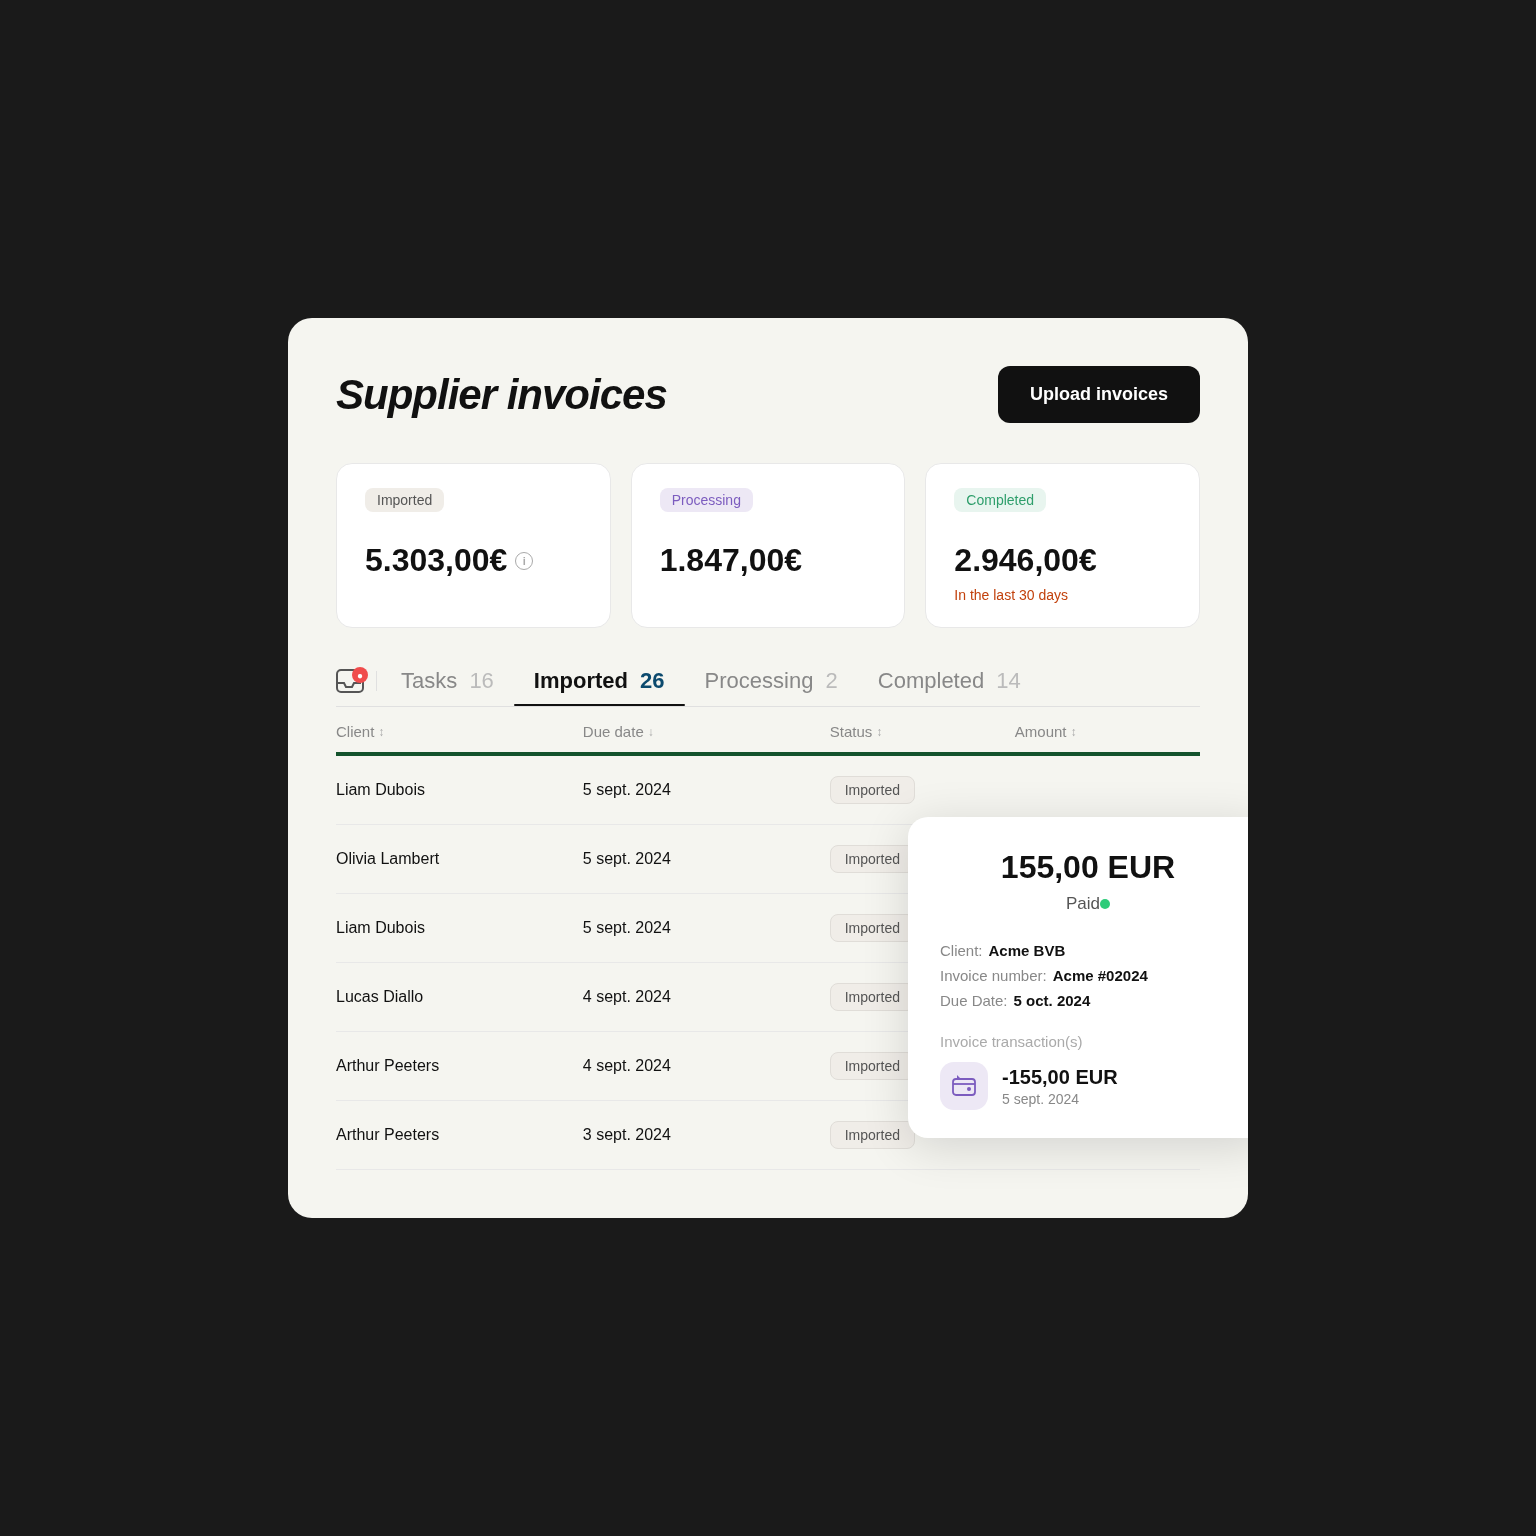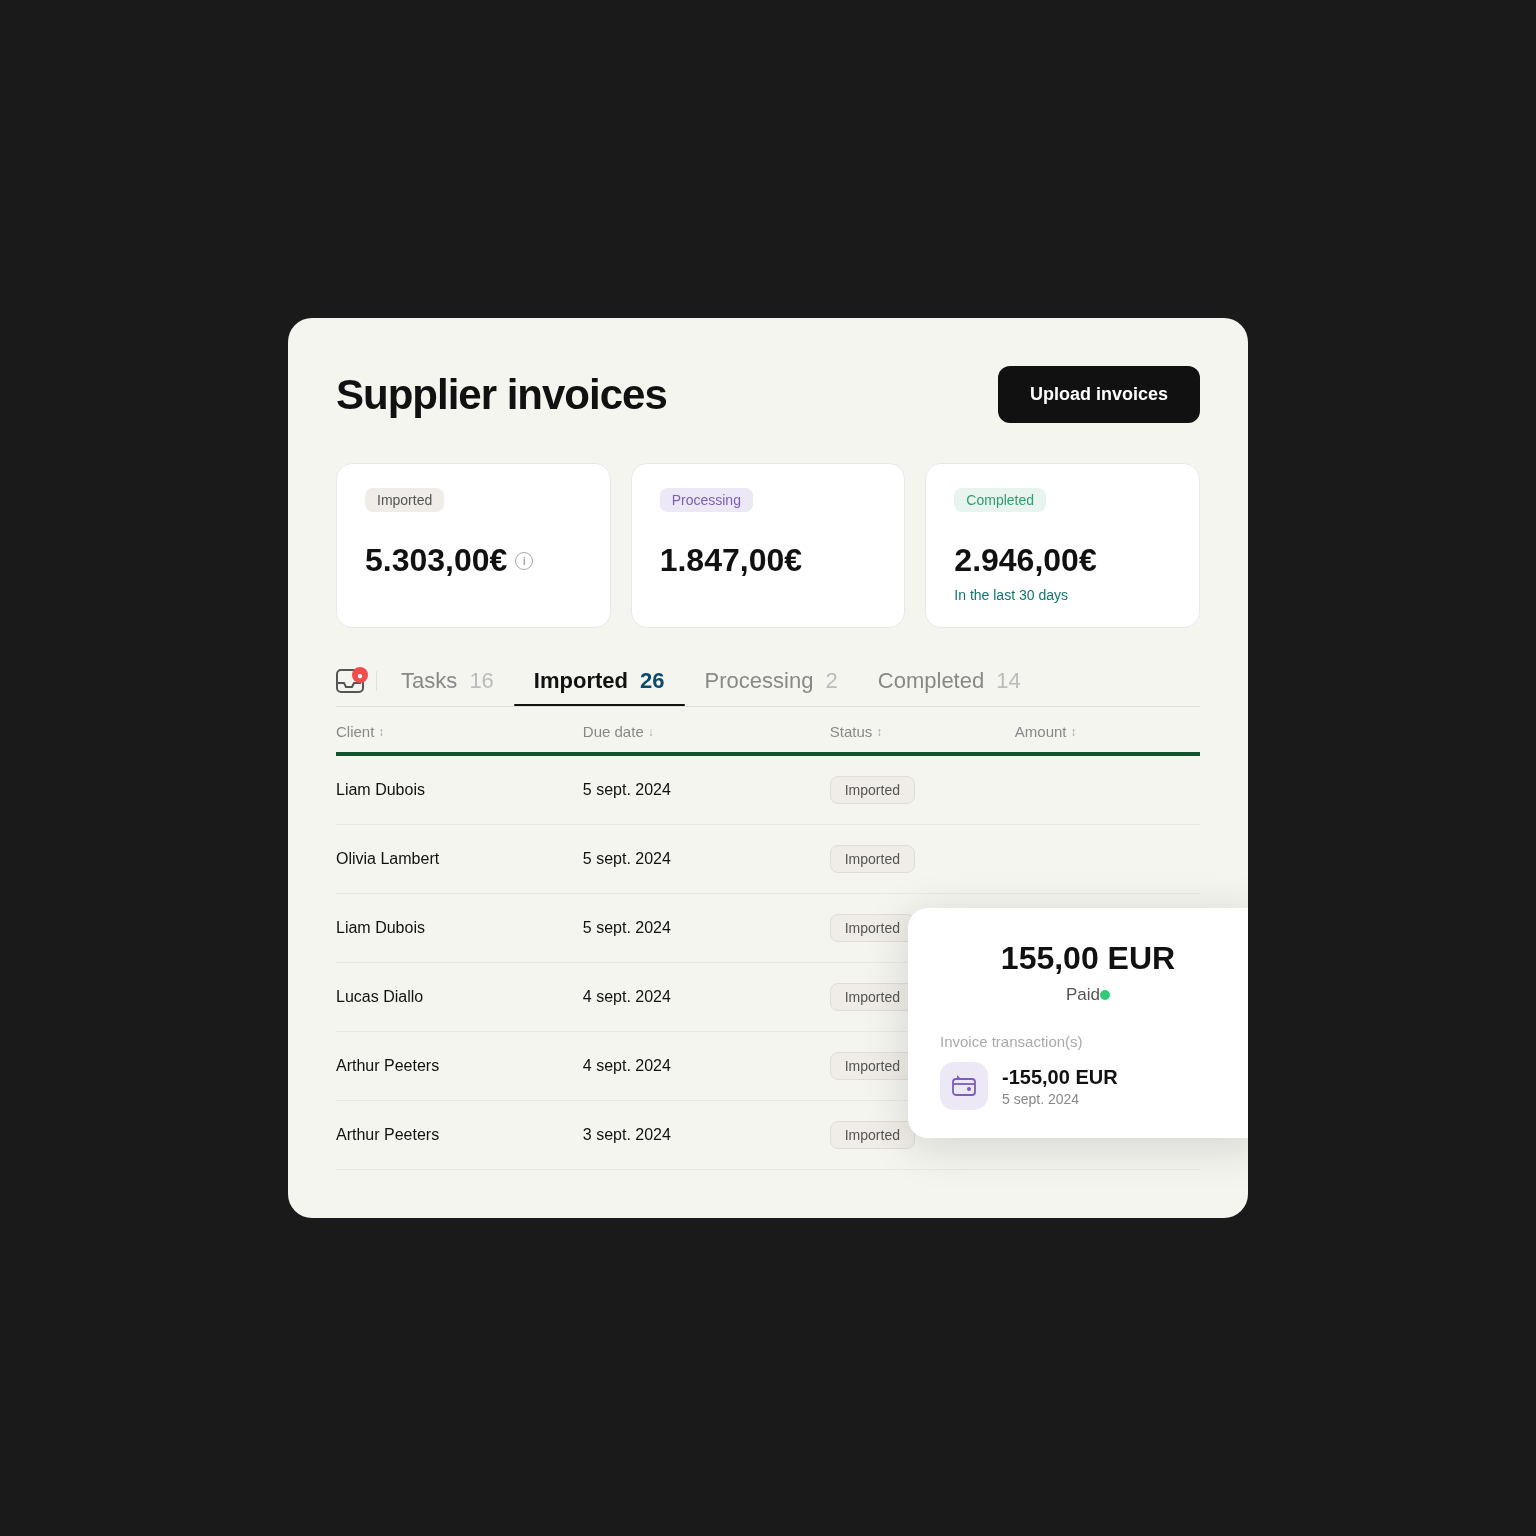--- a/index.html
+++ b/index.html
@@ -24,20 +24,21 @@
       display: flex;
       justify-content: space-between;
       align-items: center;
       margin-bottom: 40px;
     }
     .page-title {
       font-size: 42px;
       font-weight: 800;
       color: #111;
       letter-spacing: -1px;
+      font-style: italic;
     }
     .upload-btn {
       background: #111;
       color: #fff;
       border: none;
       border-radius: 12px;
       padding: 18px 32px;
       font-size: 18px;
       font-weight: 600;
       cursor: pointer;
@@ -90,21 +91,21 @@
       border-radius: 50%;
       display: inline-flex;
       align-items: center;
       justify-content: center;
       font-size: 11px;
       color: #aaa;
       cursor: pointer;
     }
     .stat-subtitle {
       font-size: 14px;
-      color: #0f766e;
+      color: #c2410c;
       margin-top: 8px;
     }
     .tabs-bar {
       display: flex;
       align-items: center;
       gap: 0;
       border-bottom: 1px solid #e0e0e0;
       margin-bottom: 0;
     }
     .tab-inbox {
@@ -430,20 +431,34 @@
     </div>
 
   </div>
 
   <div class="popup-card">
     <div class="popup-amount">155,00 EUR</div>
     <div class="popup-status">
       <span>Paid</span>
       <span class="paid-dot"></span>
     </div>
+    <div class="popup-details">
+      <div class="popup-detail-row">
+        <span>Client:</span>
+        <span class="popup-detail-value">Acme BVB</span>
+      </div>
+      <div class="popup-detail-row">
+        <span>Invoice number:</span>
+        <span class="popup-detail-value">Acme #02024</span>
+      </div>
+      <div class="popup-detail-row">
+        <span>Due Date:</span>
+        <span class="popup-detail-value">5 oct. 2024</span>
+      </div>
+    </div>
     <div class="popup-transactions-label">Invoice transaction(s)</div>
     <div class="popup-transaction-item">
       <div class="transaction-icon-wrap">
         <svg viewBox="0 0 26 26" fill="none">
           <rect x="2" y="6" width="22" height="16" rx="3" stroke="#7c5cbf" stroke-width="1.8" fill="none"></rect>
           <path d="M2 11h22" stroke="#7c5cbf" stroke-width="1.8"></path>
           <circle cx="18" cy="16" r="2" fill="#7c5cbf"></circle>
           <path d="M6 2l4 4H6z" fill="#7c5cbf"></path>
         </svg>
       </div>

